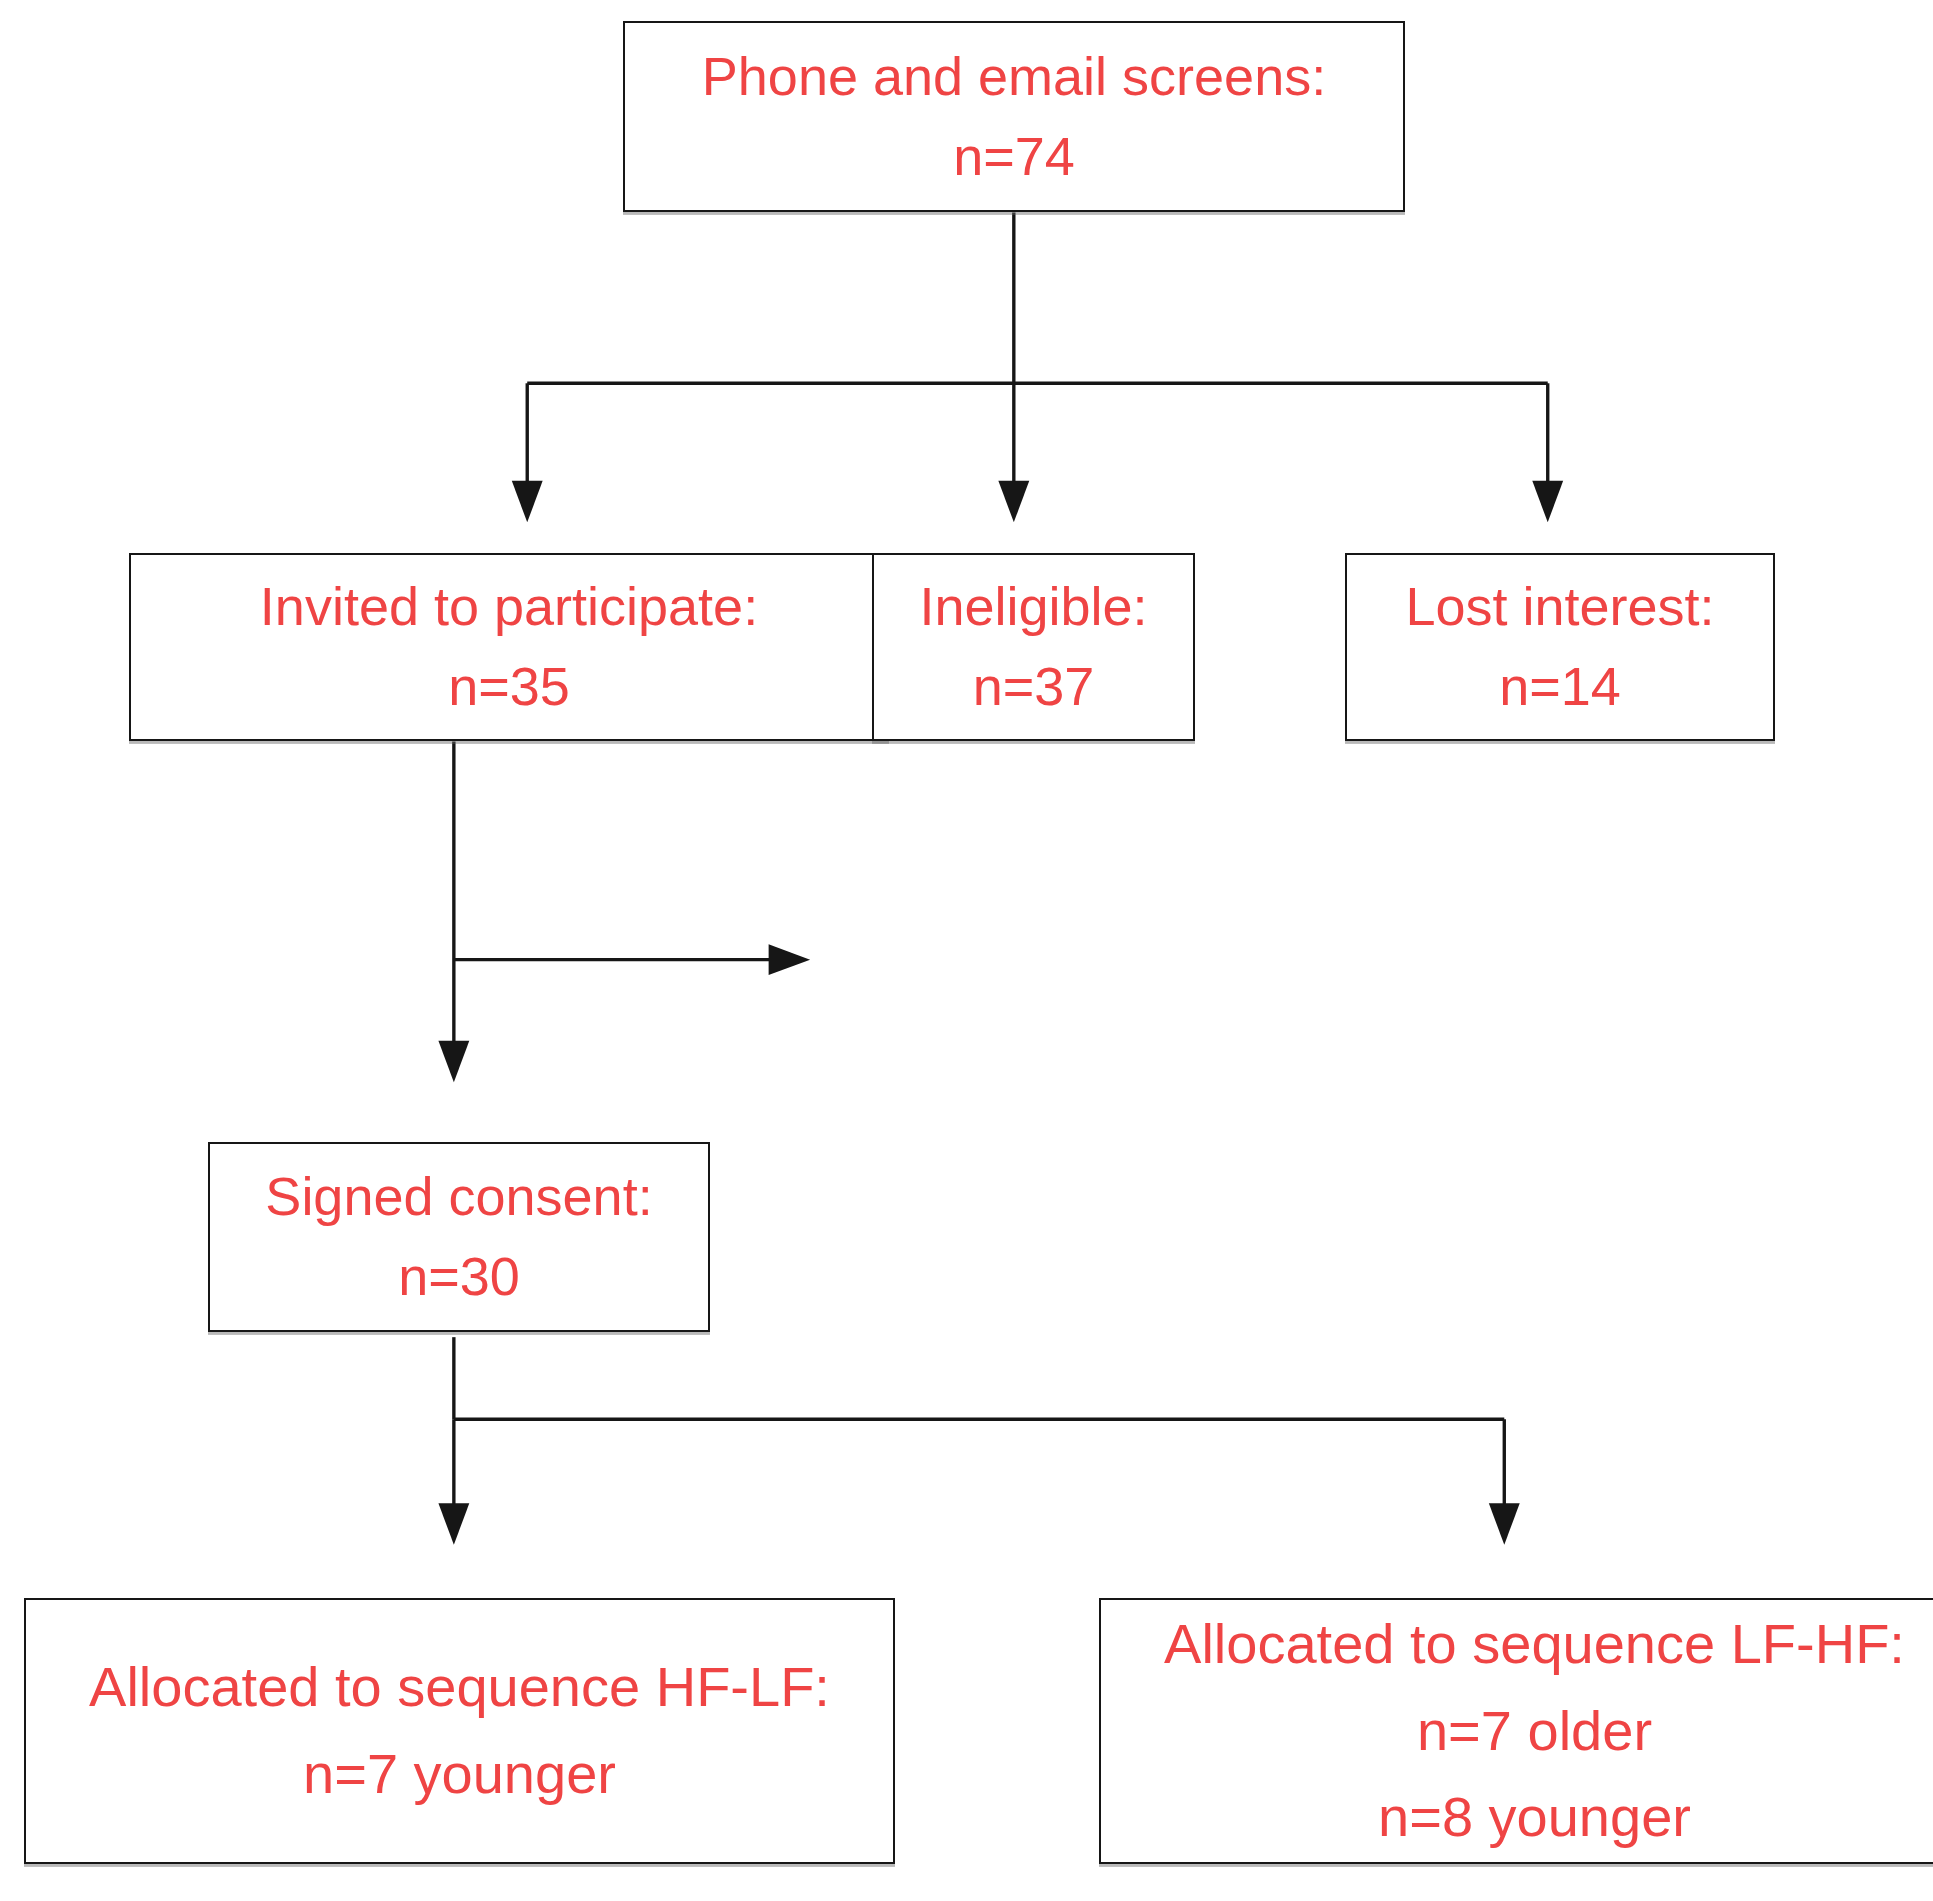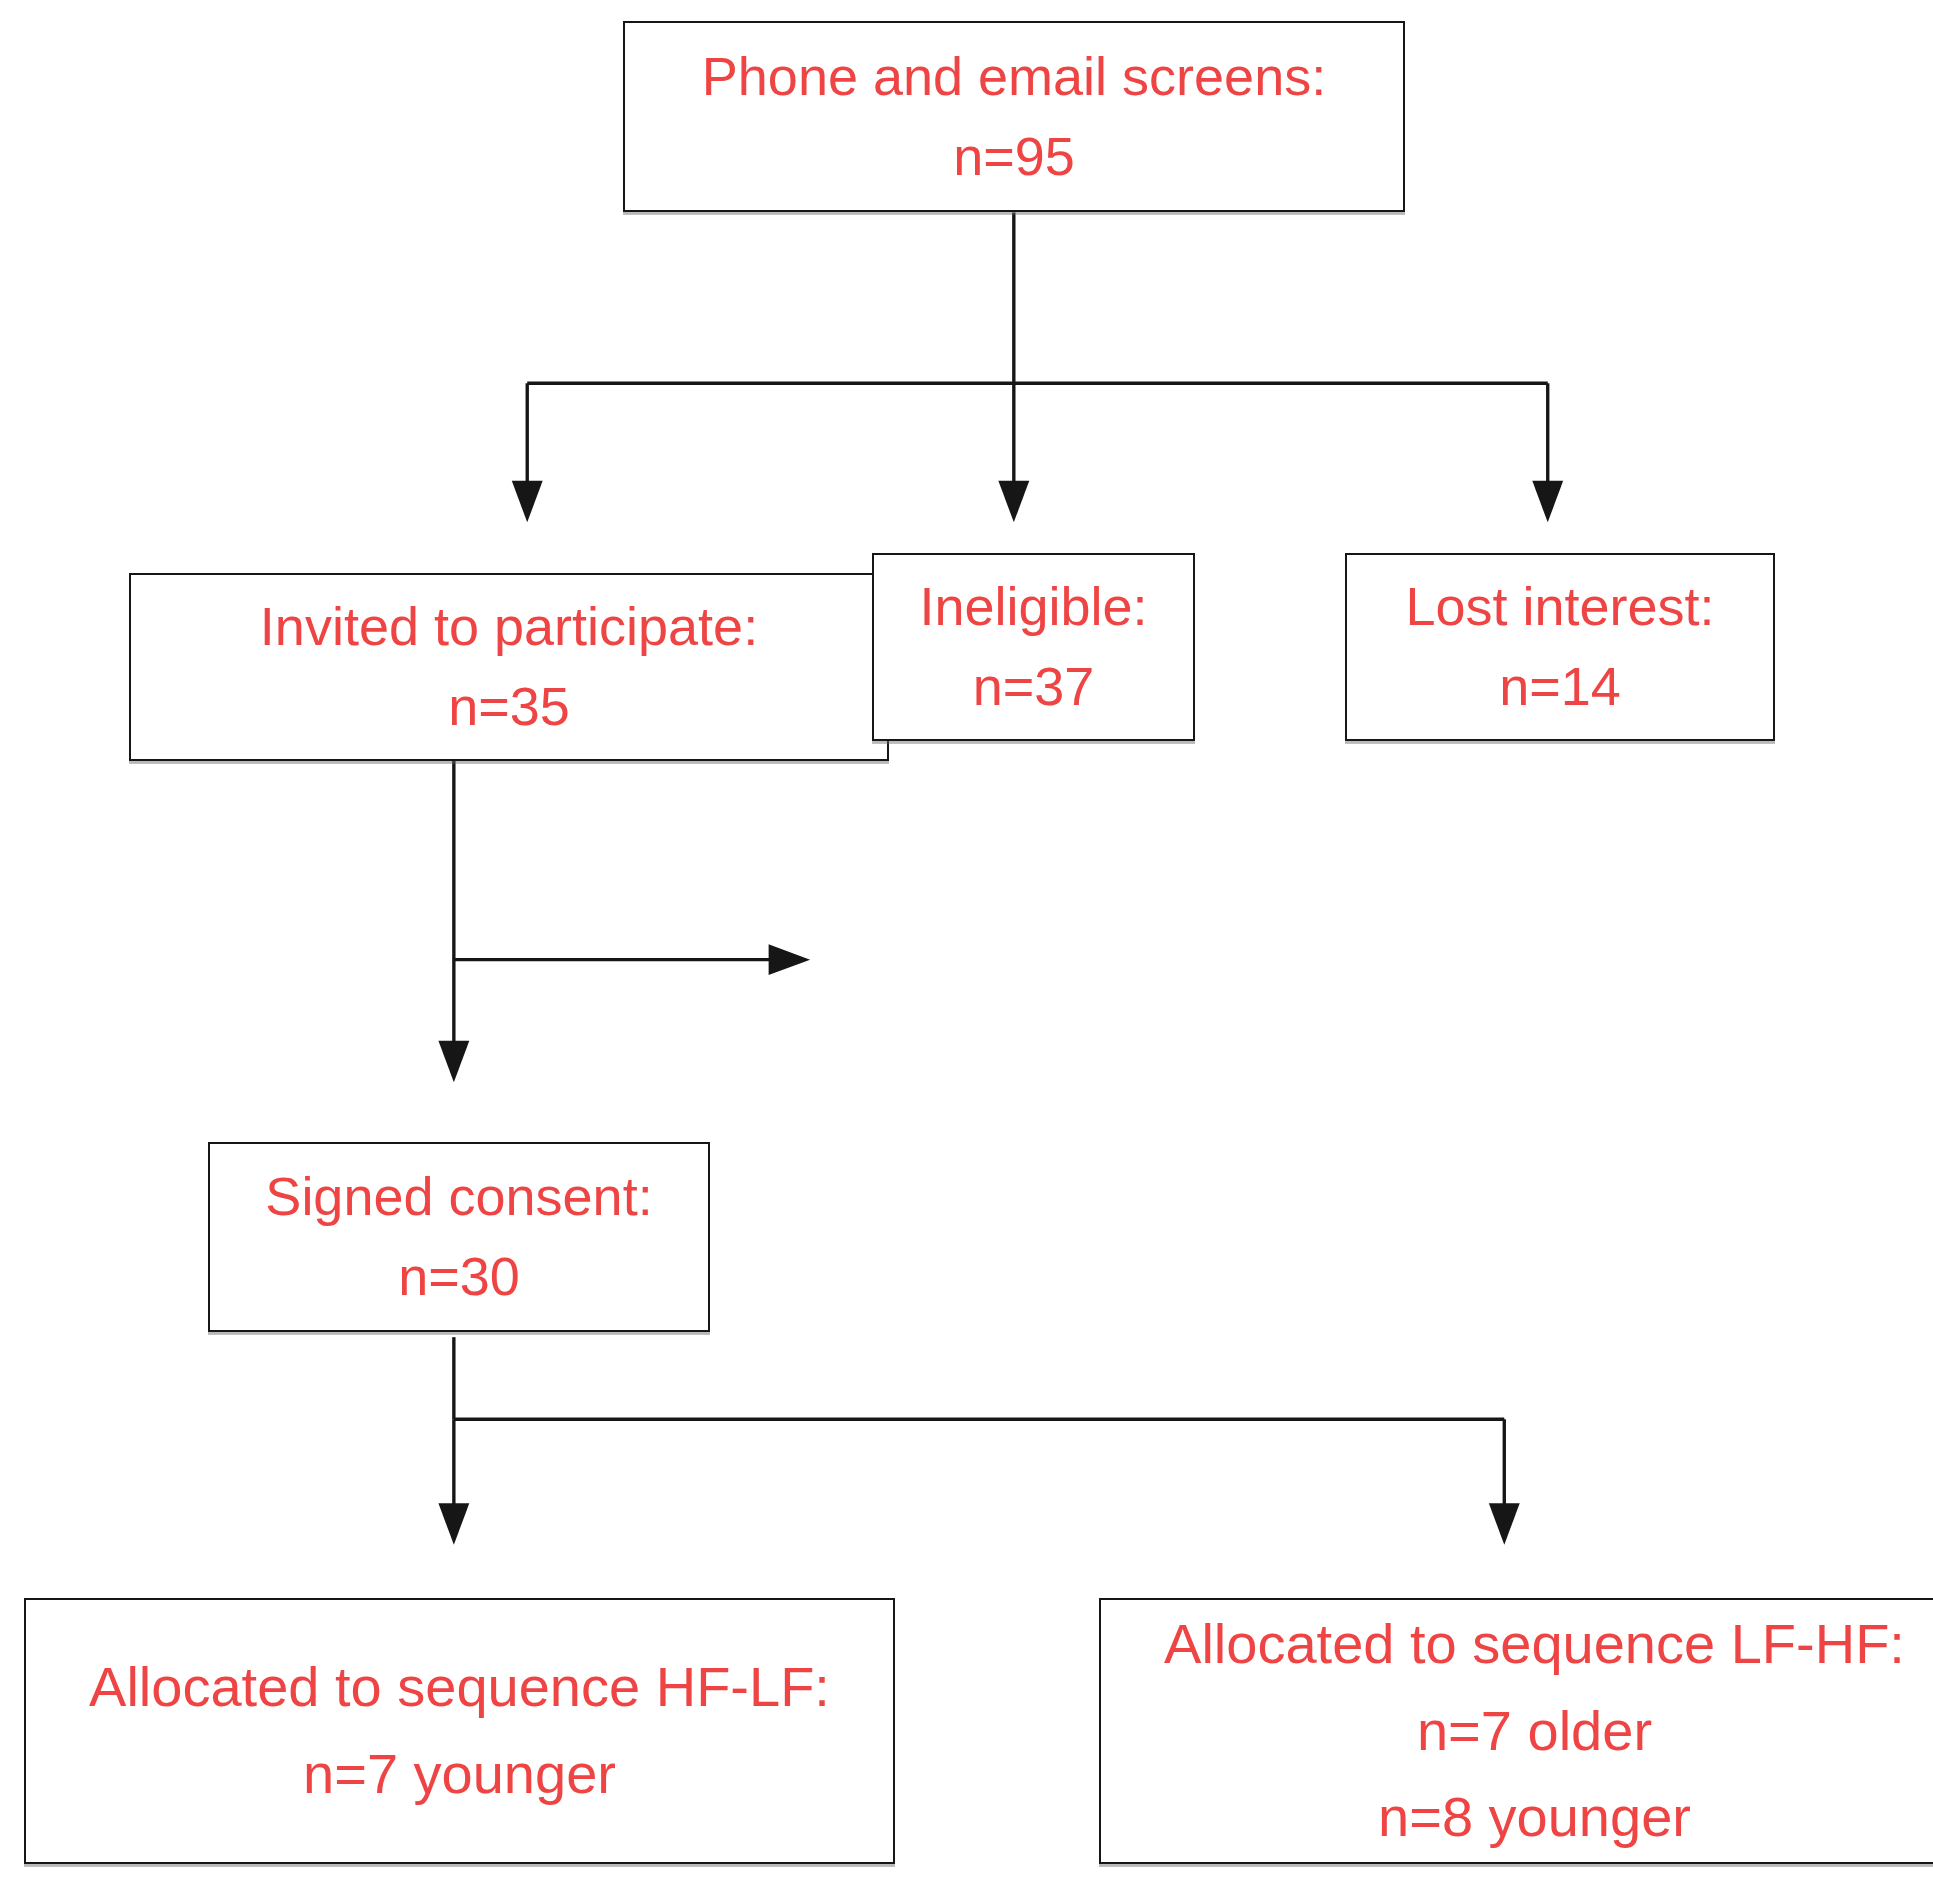--- a/index.html
+++ b/index.html
@@ -32,21 +32,21 @@
     flex-direction: column;
     align-items: center;
     justify-content: center;
     text-align: center;
     font-size: 54px;
     line-height: 1.48;
     white-space: nowrap;
   }
   
   #box-screens    { left: 623px;  top: 21px;   width: 782px; height: 191px; }
-  #box-invited    { left: 129px;  top: 553px;  width: 760px; height: 188px; margin-top: 20px; }
+  #box-invited    { left: 129px;  top: 553px;  width: 760px; height: 188px; }
   #box-ineligible { left: 872px;  top: 553px;  width: 323px; height: 188px; }
   #box-lost       { left: 1345px; top: 553px;  width: 430px; height: 188px; }
   #box-declined   { left: 854px;  top: 864px;  width: 694px; height: 196px; }
   #box-consent    { left: 208px;  top: 1142px; width: 502px; height: 190px; }
   #box-hflf       { left: 24px;   top: 1598px; width: 871px; height: 266px; font-size: 56px; line-height: 1.55; }
   #box-lfhf       { left: 1099px; top: 1598px; width: 871px; height: 266px; font-size: 56px; line-height: 1.55; }
   .stroke { stroke: #161616; stroke-width: 3.5; fill: none; }
   .arrowhead { fill: #161616; stroke: none; }
 </style>
 </head>
@@ -72,21 +72,21 @@
     <line class="stroke" x1="470" y1="1385" x2="470" y2="1470"></line>
     <line class="stroke" x1="470" y1="1470" x2="1558" y2="1470"></line>
     <line class="stroke" x1="470" y1="1470" x2="470" y2="1560"></line>
     <line class="stroke" x1="1558" y1="1470" x2="1558" y2="1560"></line>
     <path class="arrowhead" d="M454,1557 L486,1557 L470,1600 Z"></path>
     <path class="arrowhead" d="M1542,1557 L1574,1557 L1558,1600 Z"></path>
   </svg>
 
   <div class="node" id="box-screens">
     <div>Phone and email screens:</div>
-    <div>n=95</div>
+    <div>n=74</div>
   </div>
 
   <div class="node" id="box-invited">
     <div>Invited to participate:</div>
     <div>n=35</div>
   </div>
 
   <div class="node" id="box-ineligible">
     <div>Ineligible:</div>
     <div>n=37</div>

